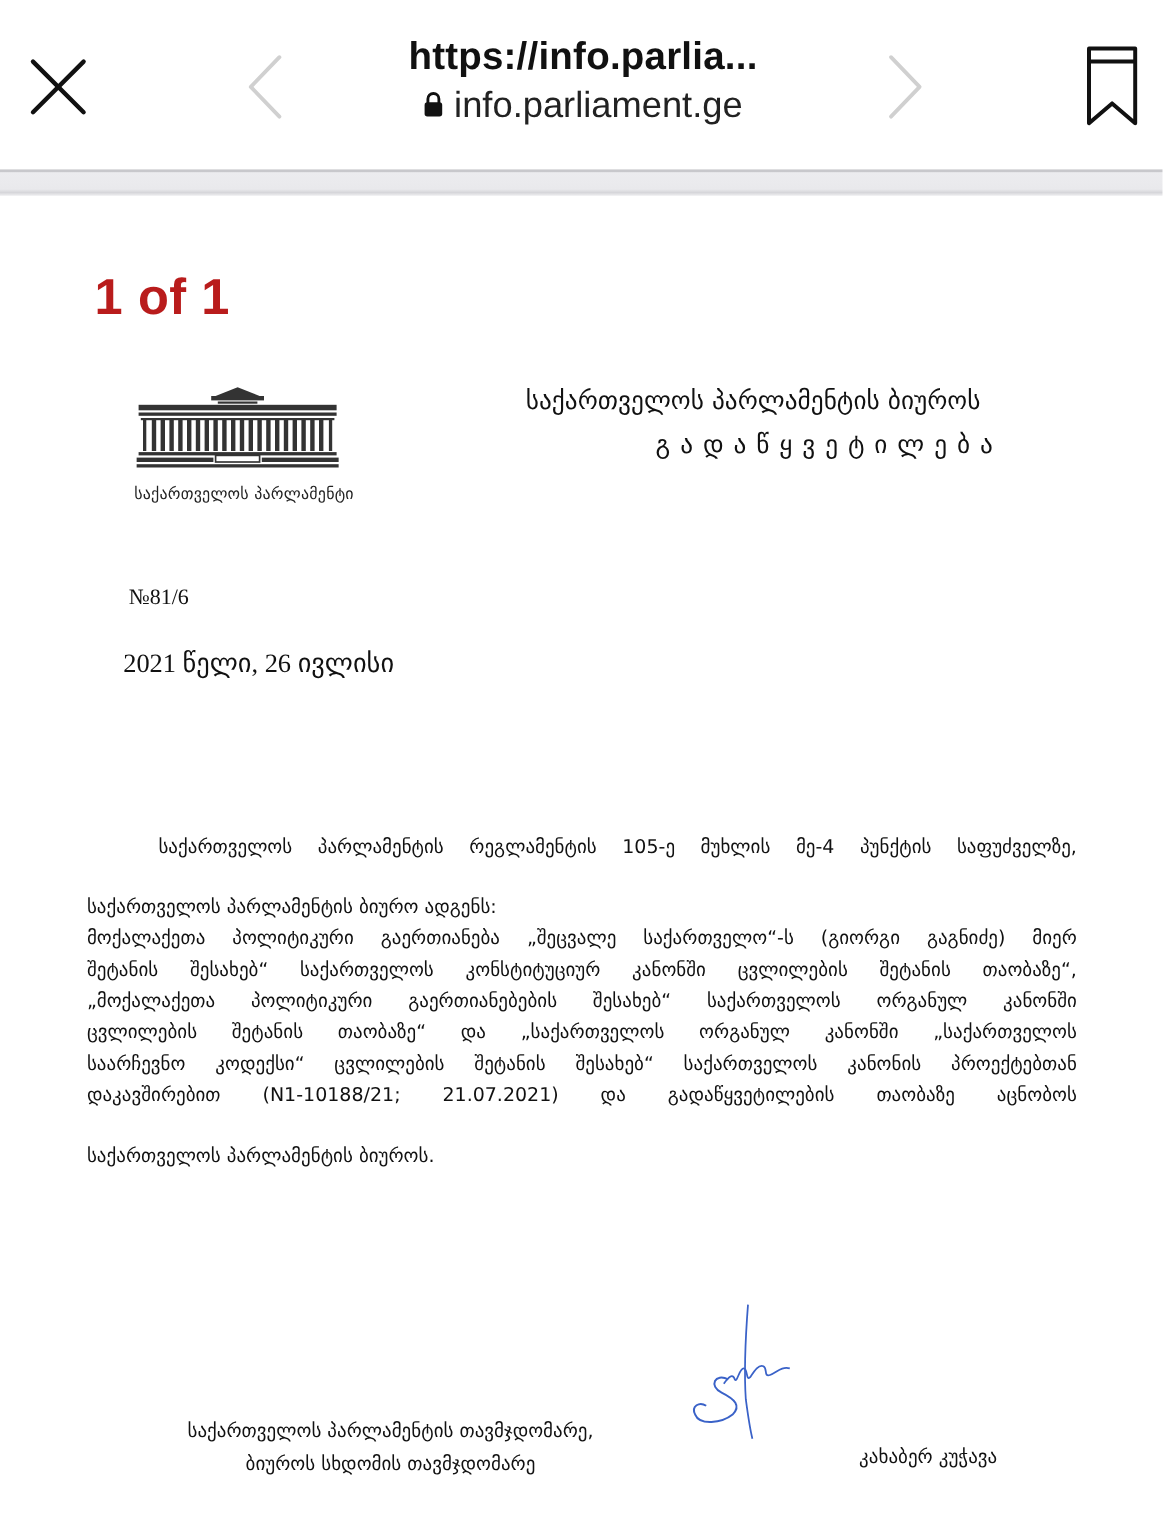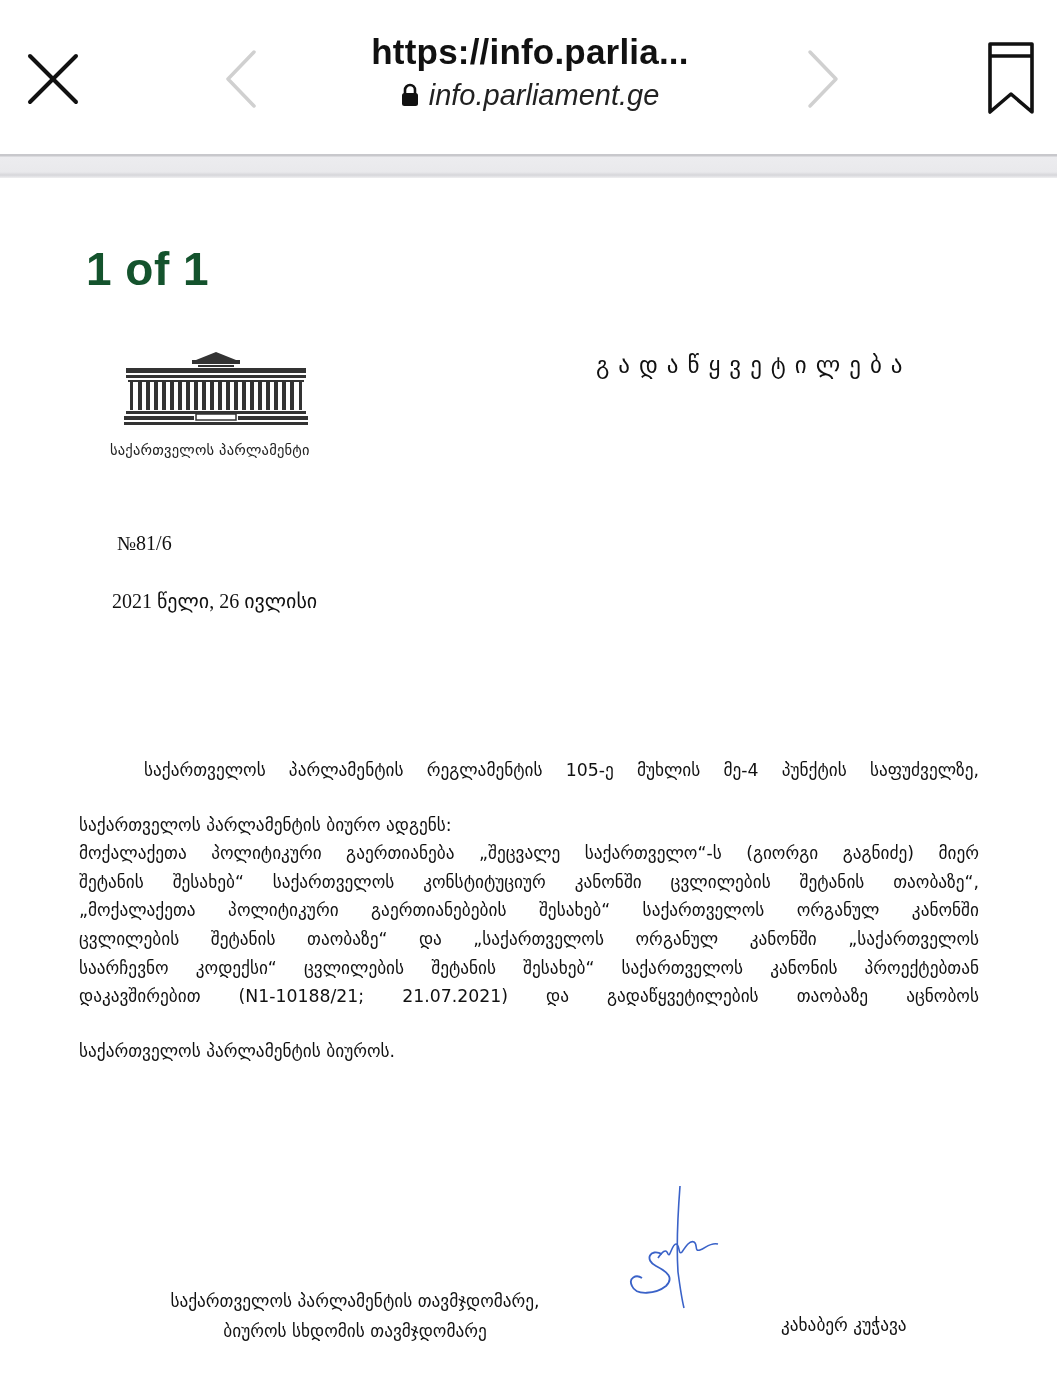--- a/index.html
+++ b/index.html
@@ -7,40 +7,40 @@
     body { position: relative; font-family: "DejaVu Sans", sans-serif; color: #111; }
 
     
     .topbar { position: absolute; left: 0; top: 0; width: 985px; height: 155px; background: #fff; }
     .close-btn { position: absolute; left: 26px; top: 52px; width: 56px; height: 56px; cursor: pointer; }
     .nav-back { position: absolute; left: 222px; top: 48px; width: 40px; height: 62px; cursor: pointer; }
     .nav-fwd  { position: absolute; left: 802px; top: 48px; width: 40px; height: 62px; cursor: pointer; }
     .bookmark-btn { position: absolute; left: 986px; top: 40px; width: 50px; height: 76px; cursor: pointer; }
     .url-block { position: absolute; left: 300px; top: 30px; width: 460px; text-align: center; }
     .url-title { font-family: "Liberation Sans", sans-serif; font-weight: bold; font-size: 35px; color: #111; line-height: 44px; letter-spacing: 0.2px; }
-    .url-domain { font-family: "Liberation Sans", sans-serif; font-size: 29px; color: #222; line-height: 42px; display: inline-flex; align-items: center; gap: 10px; font-style: italic; }
+    .url-domain { font-family: "Liberation Sans", sans-serif; font-size: 33px; color: #222; line-height: 42px; display: inline-flex; align-items: center; gap: 10px; }
     .lock-icon { width: 18px; height: 24px; display: inline-block; }
 
     .sep-bar { position: absolute; left: 0; top: 154px; width: 1057px; height: 24px;
       background: linear-gradient(#c8c8cc 0px, #c8c8cc 2px, #ececef 3px, #e9e9ec 18px, #d6d6da 21px, #efeff1 24px); }
 
     
     .page-counter { position: absolute; left: 86px; top: 242px; font-family: "Liberation Sans", sans-serif;
-      font-size: 46px; color: #14532d; font-weight: bold; letter-spacing: 0.5px; }
+      font-size: 46px; color: #b91c1c; font-weight: bold; letter-spacing: 0.5px; }
 
     .logo { position: absolute; left: 124px; top: 348px; width: 184px; height: 80px; }
-    .logo-caption { position: absolute; left: 110px; top: 442px; font-family: "DejaVu Sans", sans-serif;
+    .logo-caption { position: absolute; left: 122px; top: 442px; font-family: "DejaVu Sans", sans-serif;
       font-size: 14.5px; color: #222; letter-spacing: 0.2px; }
 
     .doc-title { position: absolute; left: 478px; top: 345px; width: 490px; font-family: "DejaVu Sans", sans-serif;
       font-size: 23px; line-height: 40px; color: #111; }
     .doc-title .line2 { display: block; padding-left: 118px; letter-spacing: 9px; }
 
     .doc-number { position: absolute; left: 117px; top: 532px; font-family: "Liberation Serif", serif; font-size: 20px; color: #111; }
-    .doc-date { position: absolute; left: 112px; top: 589px; font-family: "Liberation Serif", serif; font-size: 20px; color: #111; }
+    .doc-date { position: absolute; left: 112px; top: 589px; font-family: "Liberation Serif", serif; font-size: 24px; color: #111; }
 
     .body-text { position: absolute; left: 79px; top: 756px; width: 900px; font-family: "DejaVu Sans", sans-serif;
       font-size: 17.3px; line-height: 28.6px; color: #111; text-align: justify; }
     .body-text p { text-align: justify; text-align-last: justify; }
     .body-text p.last { text-align-last: left; margin-top: 26px; }
     .body-text .indent { display: inline-block; width: 65px; }
 
     .sig-left { position: absolute; left: 140px; top: 1286px; width: 430px; text-align: center;
       font-family: "DejaVu Sans", sans-serif; font-size: 17.3px; line-height: 30px; color: #111; }
     .signature { position: absolute; left: 628px; top: 1182px; width: 100px; height: 130px; }
@@ -129,20 +129,21 @@
 
   <rect x="2" y="63" width="180" height="3" fill="#333"></rect>
   <rect x="0" y="68" width="70" height="4" fill="#333"></rect>
   <rect x="114" y="68" width="70" height="4" fill="#333"></rect>
   <rect x="72" y="66" width="40" height="6" fill="none" stroke="#333" stroke-width="1.5"></rect>
   <rect x="0" y="74" width="184" height="3" fill="#333"></rect>
 </svg>
 <div class="logo-caption">საქართველოს პარლამენტი</div>
 
 <div class="doc-title">
+  <span>საქართველოს პარლამენტის ბიუროს</span>
   <span class="line2">გადაწყვეტილება</span>
 </div>
 
 <div class="doc-number">№81/6</div>
 <div class="doc-date">2021 წელი,  26 ივლისი</div>
 
 <div class="body-text">
   <p><span class="indent"></span><span>საქართველოს პარლამენტის რეგლამენტის 105-ე მუხლის მე-4 პუნქტის საფუძველზე,</span></p>
   <p class="last">საქართველოს პარლამენტის ბიურო ადგენს:</p>
   <p>მოქალაქეთა პოლიტიკური გაერთიანება „შეცვალე საქართველო“-ს (გიორგი გაგნიძე) მიერ</p>

